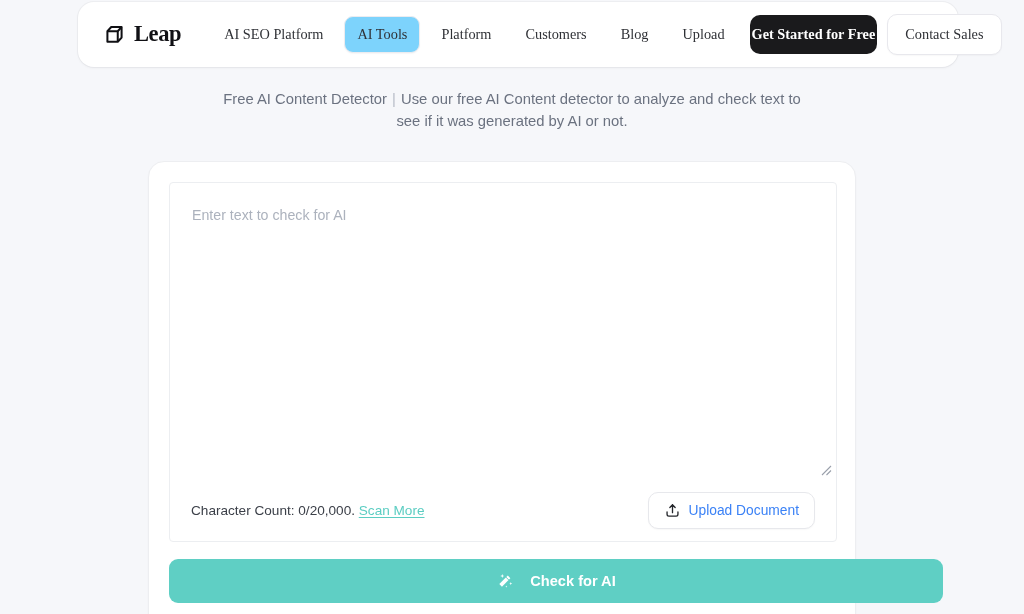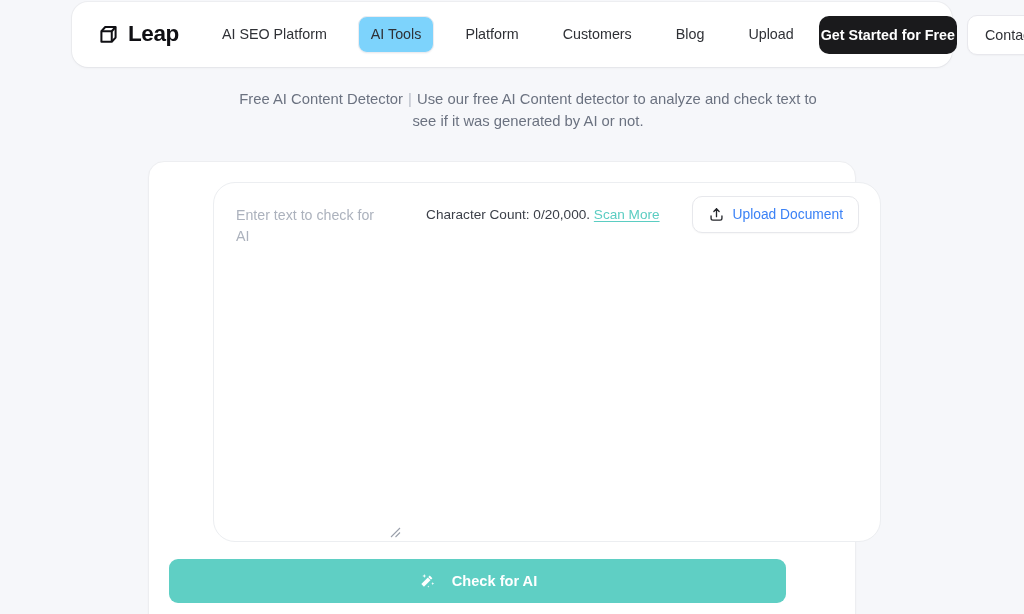--- a/index.html
+++ b/index.html
@@ -16,23 +16,24 @@
     font-family: "Liberation Sans", sans-serif;
     -webkit-font-smoothing: antialiased;
     color: #1c1c1e;
     position: relative;
   }
 
   
   .navbar-wrap {
     position: absolute;
     top: 2px;
-    left: 72px;
+    left: 78px;
     width: 880px;
     height: 65px;
+    font-family: Liberation Serif, serif;
   }
   .navbar {
     width: 100%;
     height: 100%;
     background: #ffffff;
     border-radius: 16px;
     box-shadow: 0 1px 3px rgba(16,24,40,0.05),
                 0 0 0 1px rgba(16,24,40,0.035);
     display: flex;
     align-items: center;
@@ -57,21 +58,21 @@
     font-size: 22.5px;
     font-weight: 700;
     letter-spacing: -0.4px;
     color: #101014;
     line-height: 1;
   }
 
   .nav-links {
     display: flex;
     align-items: flex-end;
-    gap: 18px;
+    gap: 8px;
     flex: 1;
   }
   .nav-link {
     font-size: 14.3px;
     color: #2f3136;
     padding: 9px 12px;
     border-radius: 9px;
     white-space: nowrap;
     cursor: pointer;
     border: 1px solid transparent;
@@ -111,21 +112,21 @@
     cursor: pointer;
     white-space: nowrap;
     font-family: inherit;
     box-shadow: 0 1px 1.5px rgba(16,24,40,0.03);
   }
 
   
   .subtitle {
     position: absolute;
     top: 88px;
-    left: 228px;
+    left: 212px;
     width: 600px;
     text-align: center;
     font-size: 14.8px;
     line-height: 22px;
     color: #6b7280;
   }
   .subtitle .sep { color: #b7bcc6; padding: 0 1px; }
 
   
   .main-card {
@@ -138,26 +139,25 @@
     border: 1px solid #edeef1;
     border-radius: 16px;
     box-shadow: 0 1px 2px rgba(16,24,40,0.03);
     padding: 20px;
   }
 
   .editor-box {
     width: 668px;
     height: 360px;
     border: 1px solid #eceef1;
-    border-radius: 22px;
+    border-radius: 4px;
     background: #ffffff;
     position: relative;
     display: flex;
-    flex-direction: row;
-    margin-left: 44px;
+    flex-direction: column;
   }
 
   .editor-area {
     flex: 1;
     position: relative;
     padding: 22px 22px 0 22px;
   }
   .editor-placeholder {
     font-size: 14.2px;
     color: #acb2bd;
@@ -211,21 +211,21 @@
     color: #3b82f6;
     cursor: pointer;
     font-family: inherit;
     white-space: nowrap;
     box-shadow: 0 1px 1.5px rgba(16,24,40,0.03);
   }
   .chip-btn svg { display: block; flex: none; }
 
   .check-btn {
     margin-top: 17px;
-    width: 617px;
+    width: 774px;
     height: 44px;
     background: #5fcfc4;
     border: none;
     border-radius: 9px;
     color: #ffffff;
     font-size: 14.6px;
     font-weight: 600;
     font-family: inherit;
     display: flex;
     align-items: center;

